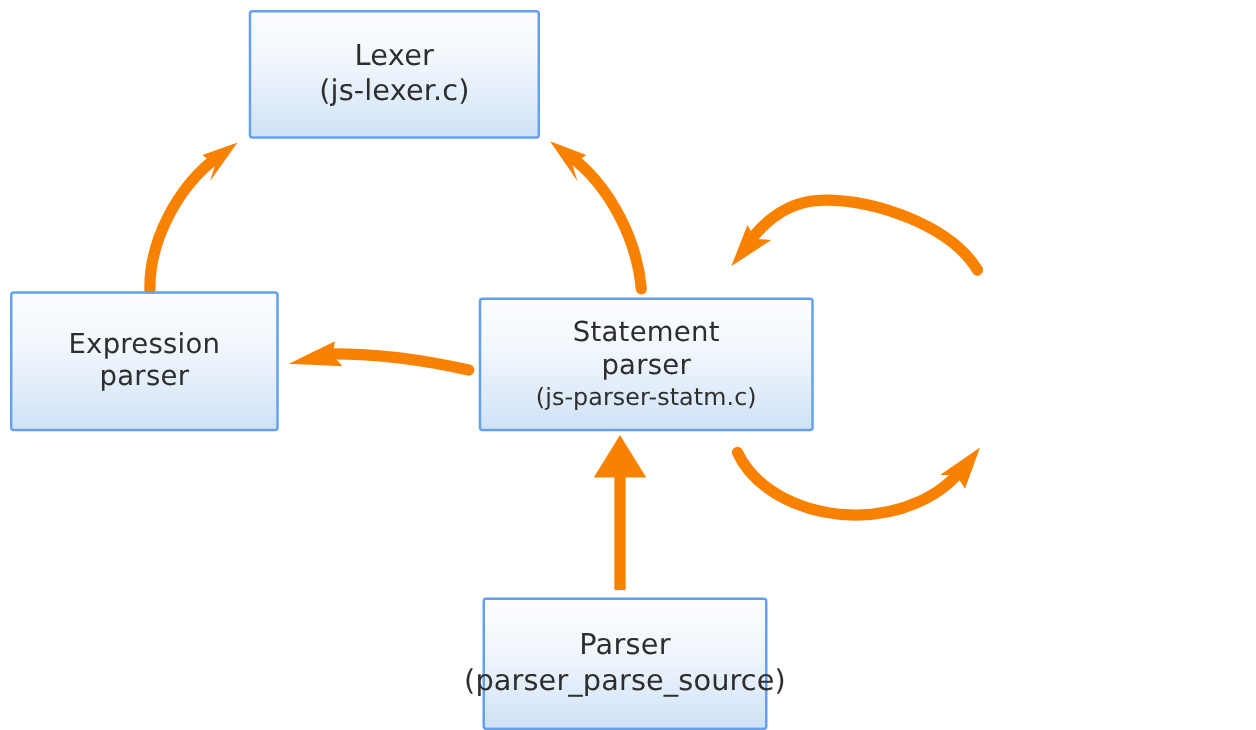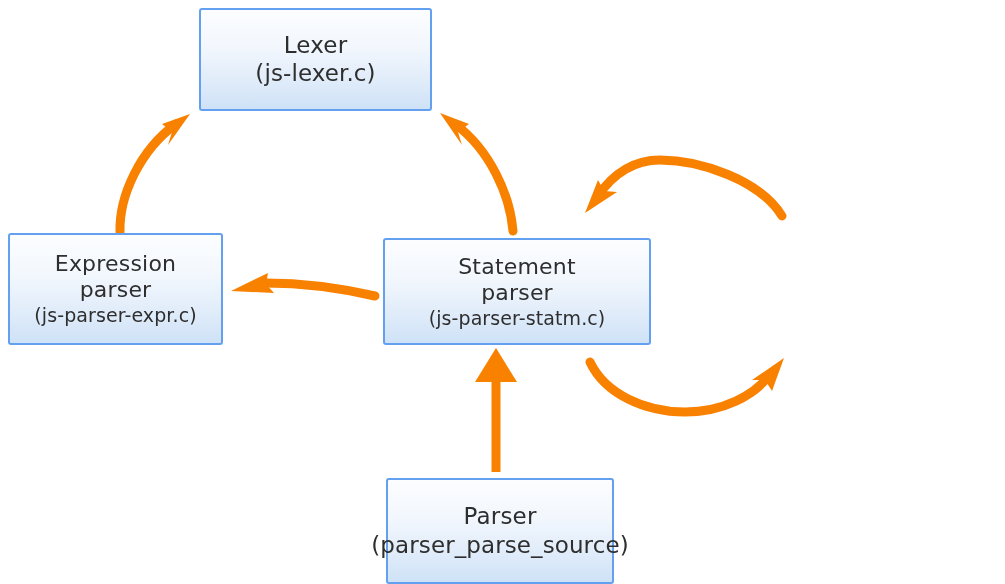--- a/index.html
+++ b/index.html
@@ -102,21 +102,20 @@
   </svg>
 
   <div class="node" id="node-lexer">
     <div class="title">Lexer</div>
     <div class="sub">(js-lexer.c)</div>
   </div>
 
   <div class="node three-line" id="node-expression">
     <div class="title">Expression</div>
     <div class="title">parser</div>
-    <div class="sub">(js-parser-expr.c)</div>
   </div>
 
   <div class="node three-line" id="node-statement">
     <div class="title">Statement</div>
     <div class="title">parser</div>
     <div class="sub">(js-parser-statm.c)</div>
   </div>
 
 
   <div class="node" id="node-parser">

